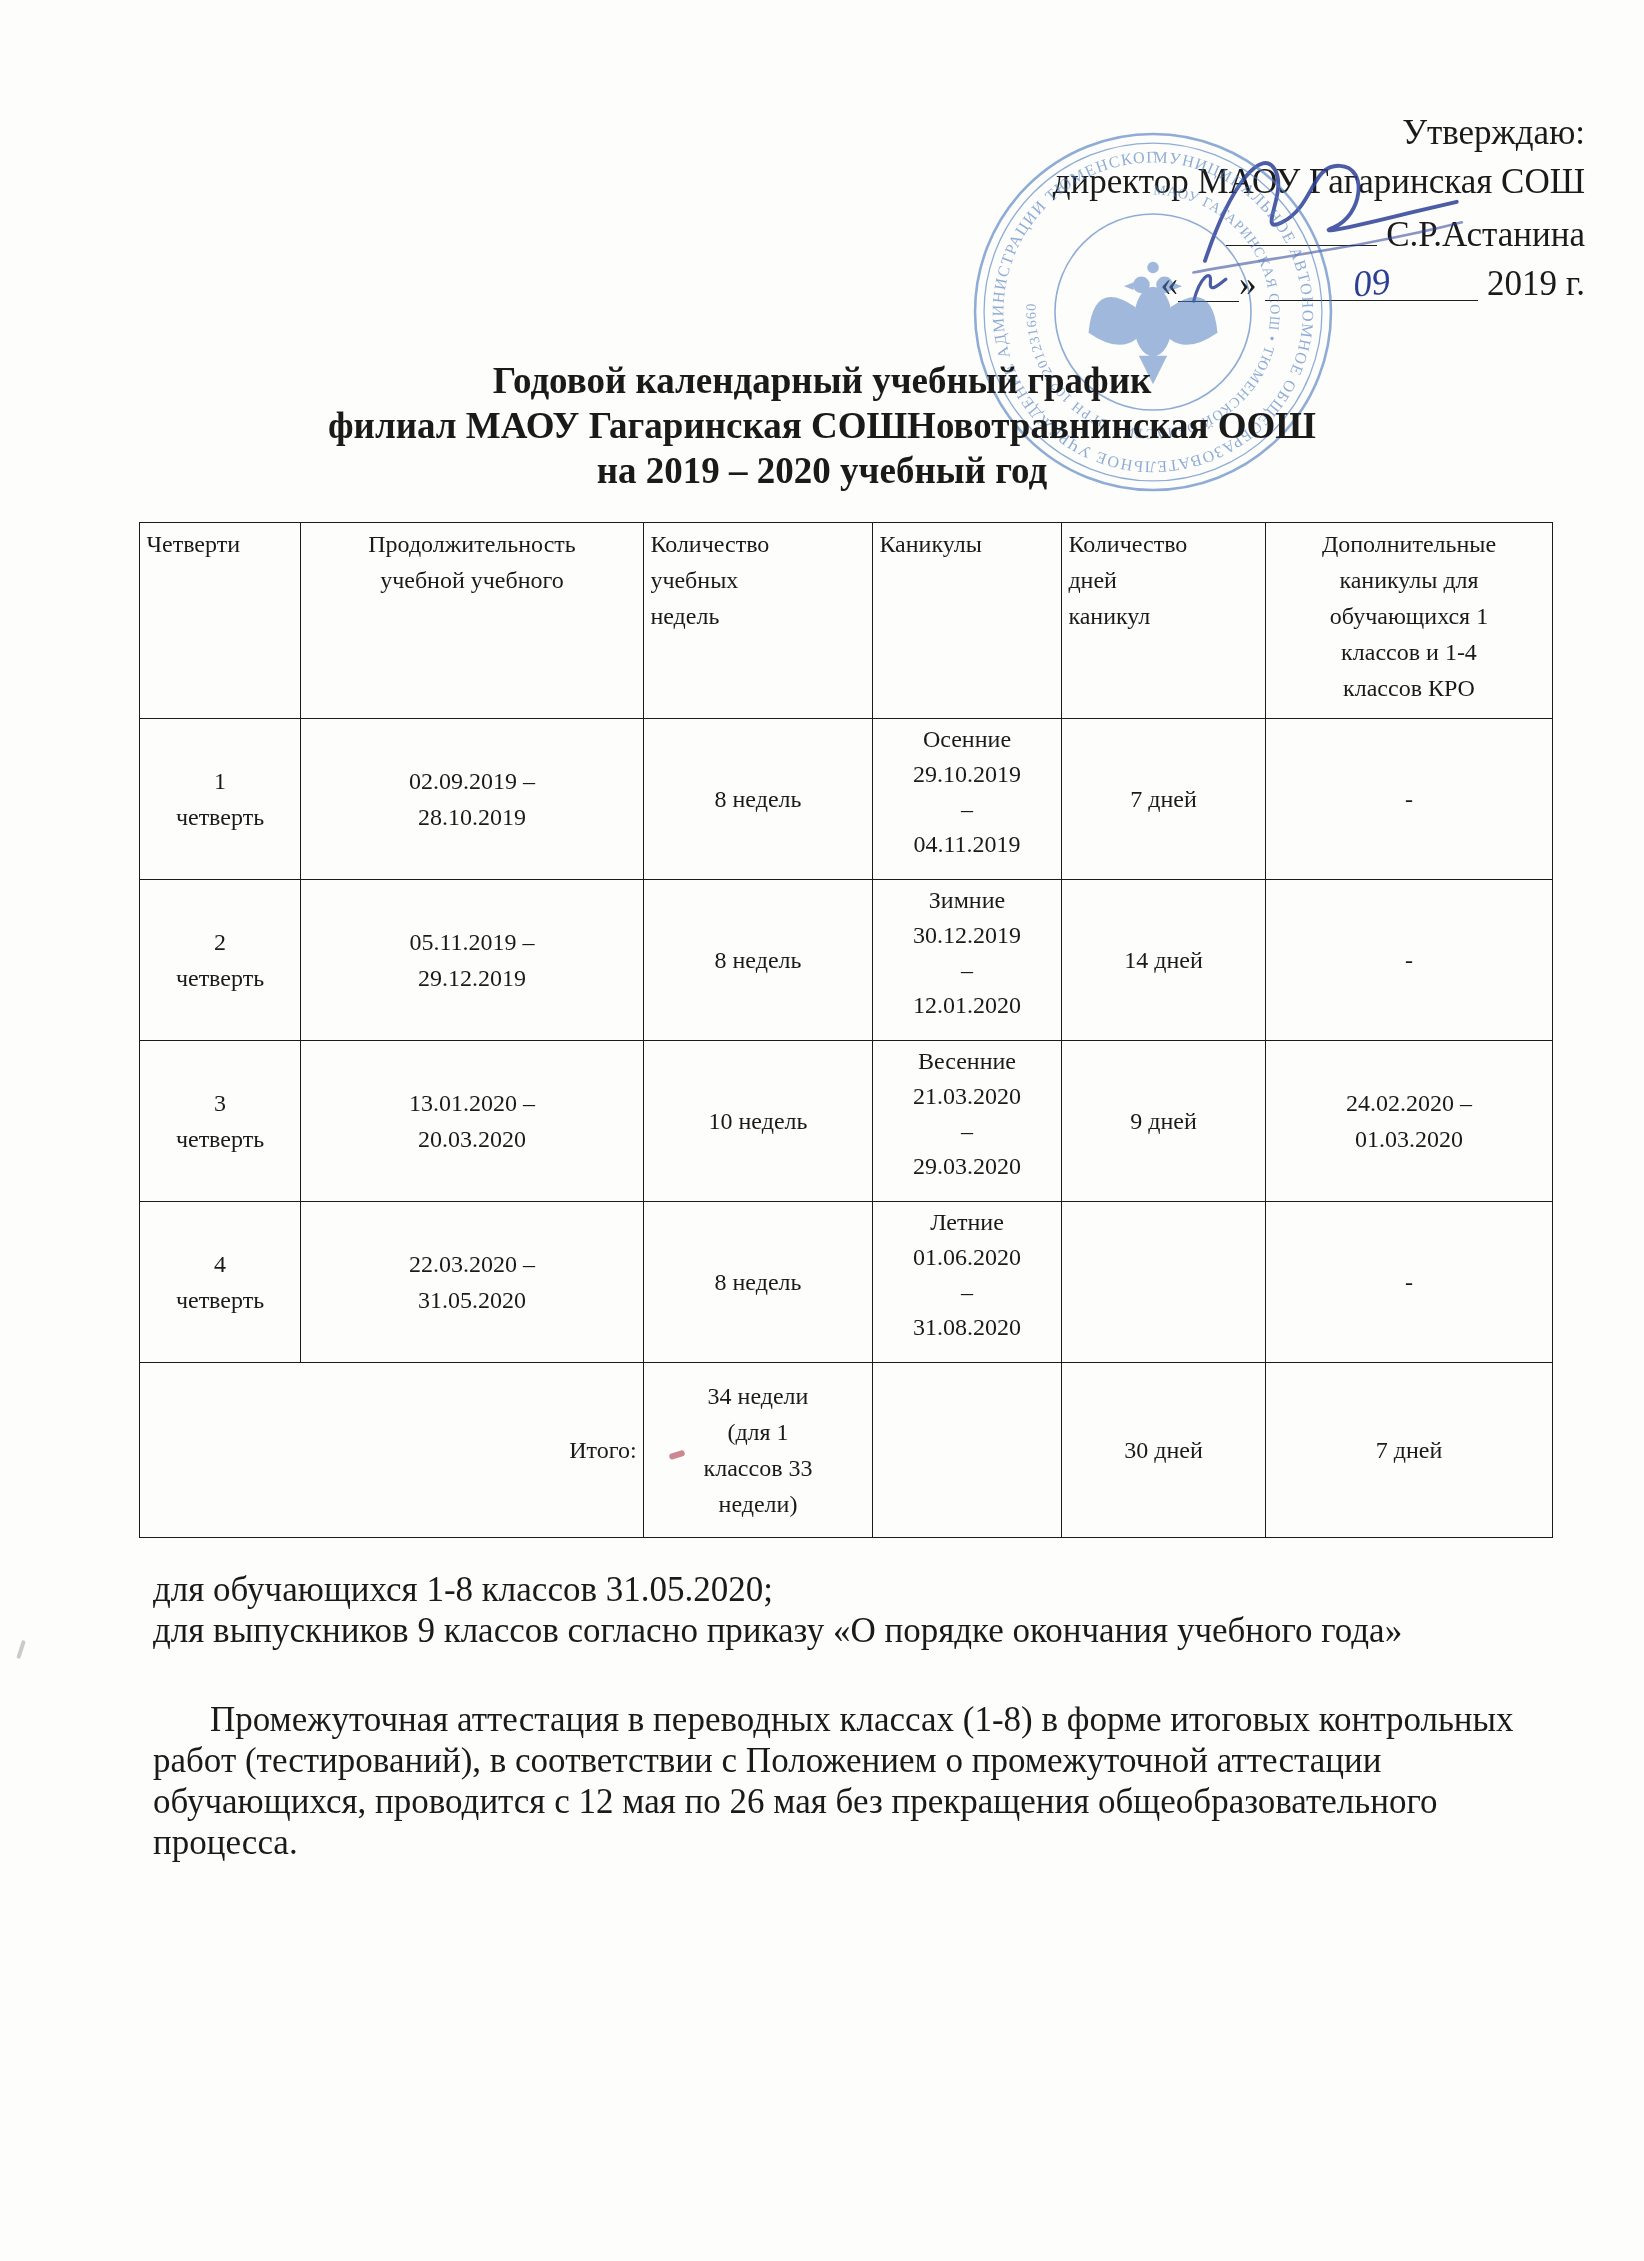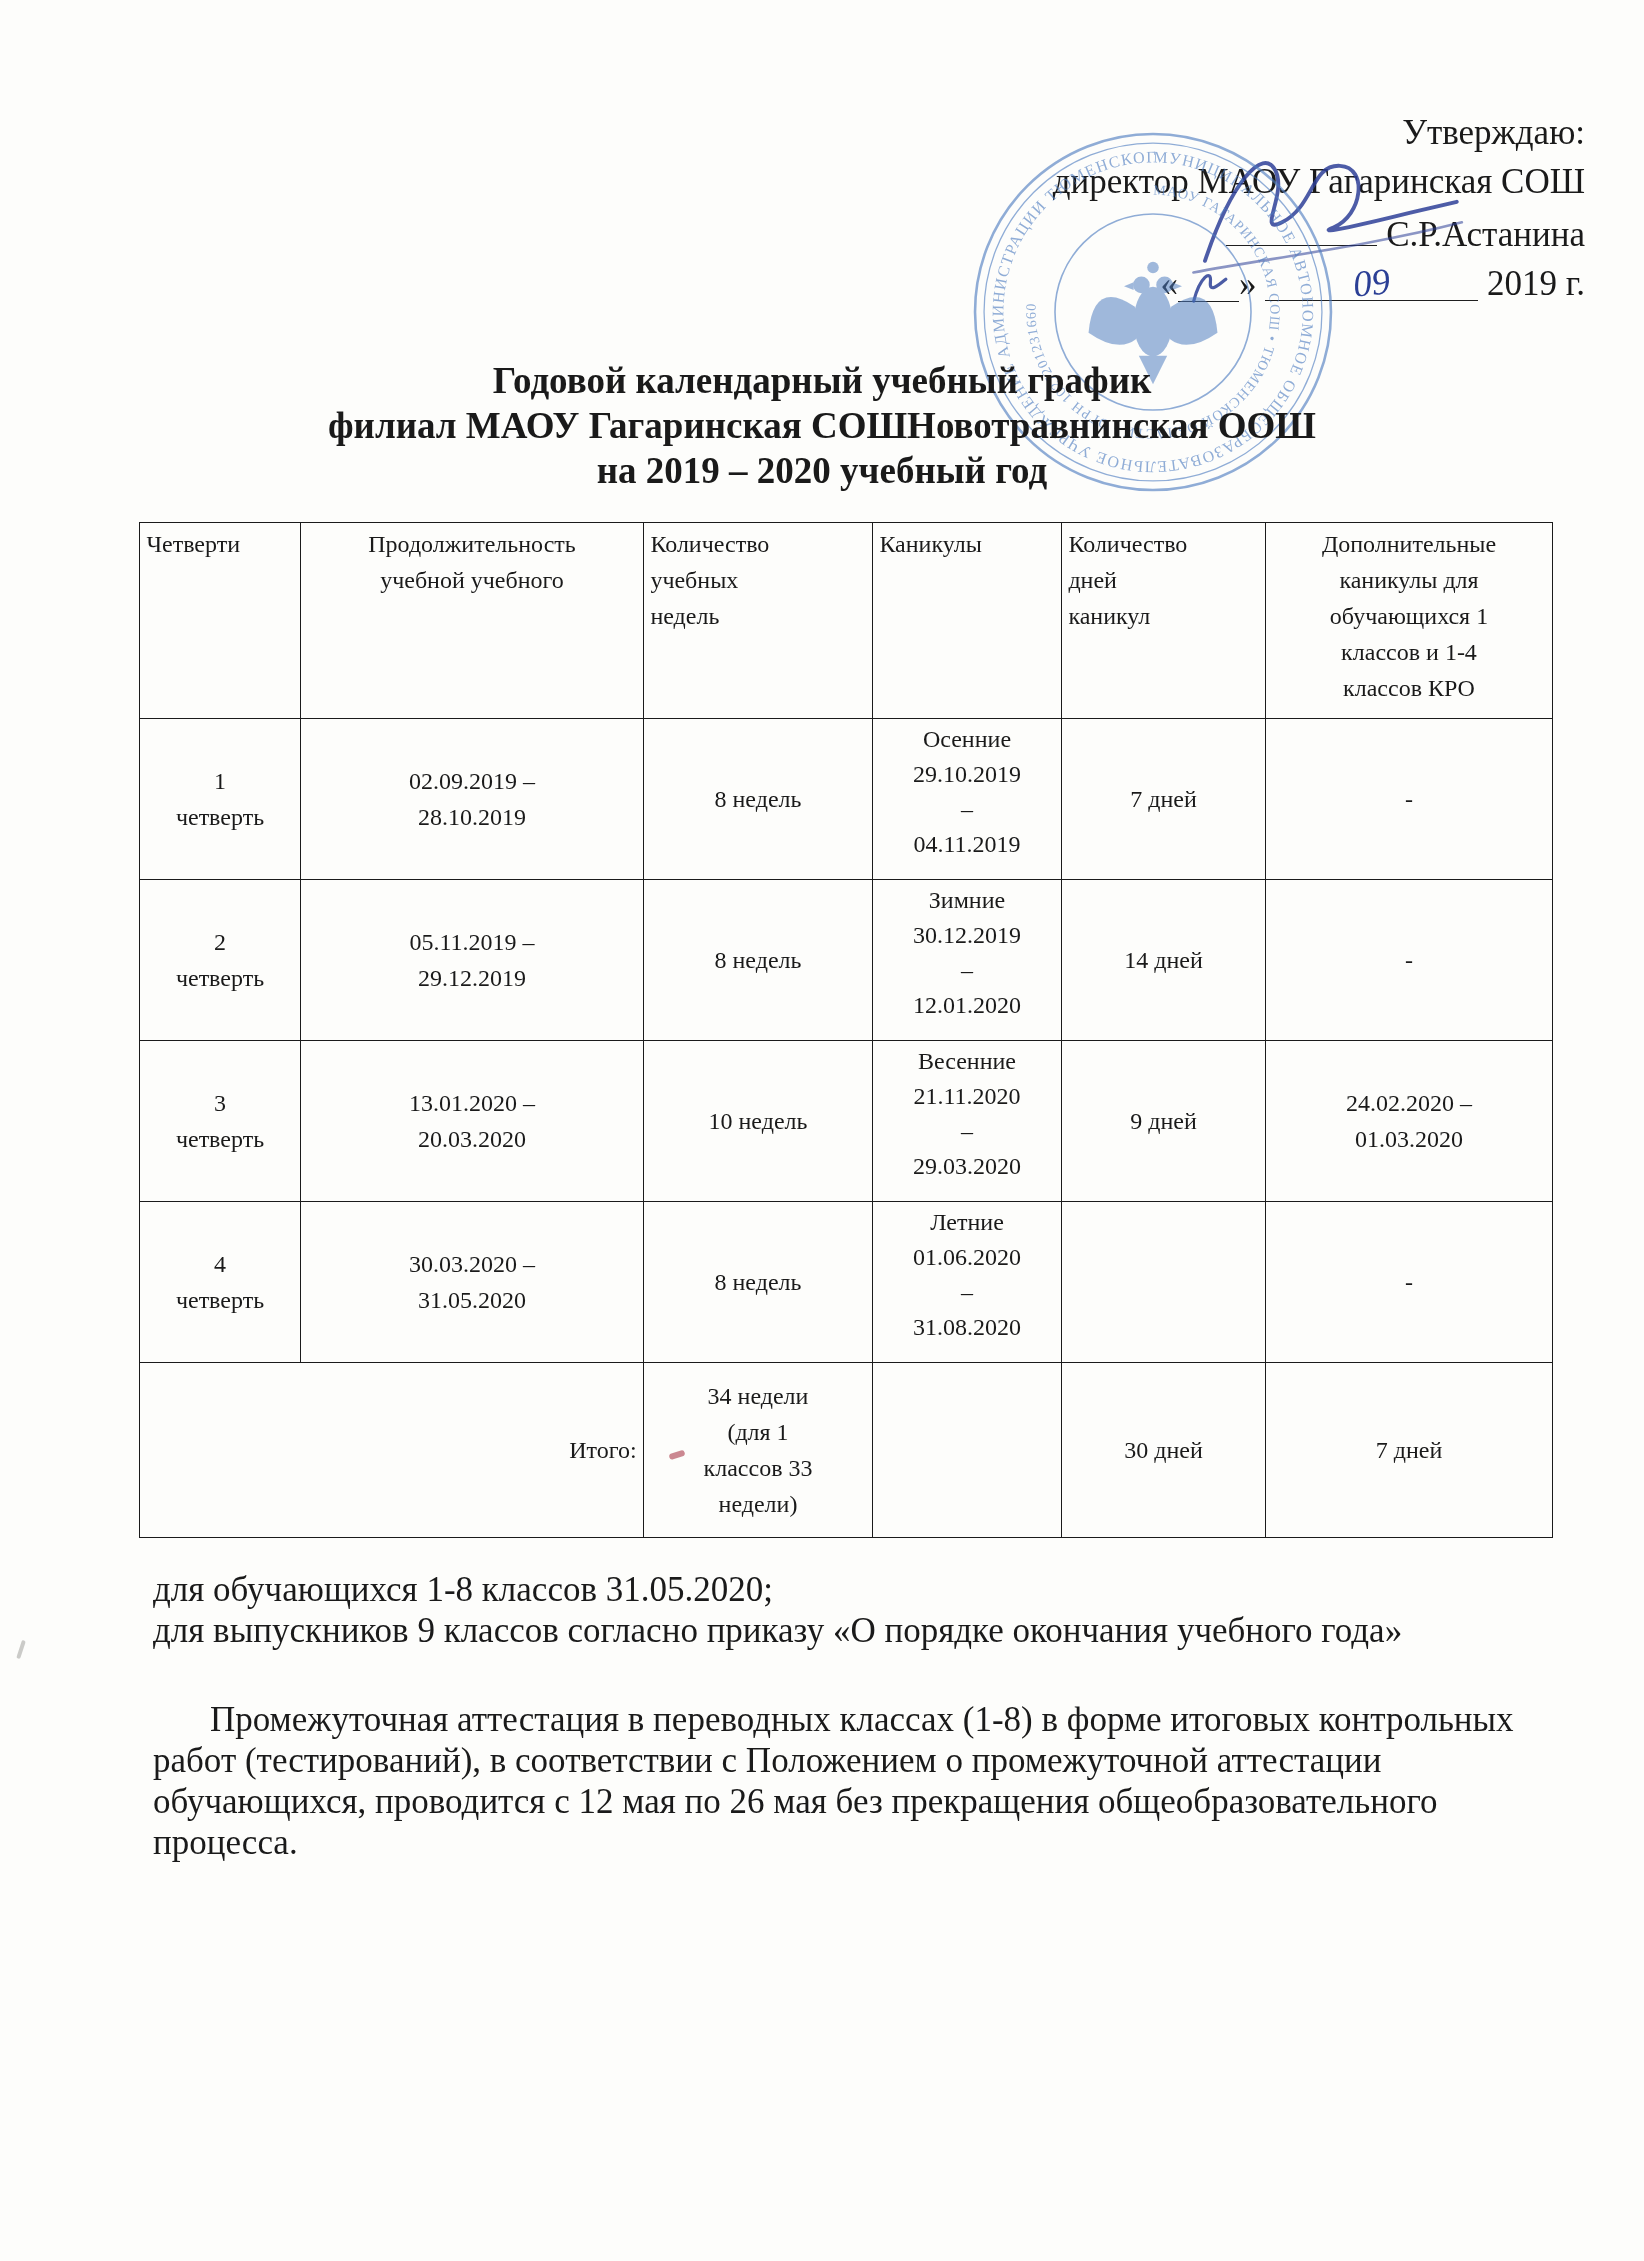--- a/index.html
+++ b/index.html
@@ -164,31 +164,31 @@
       <td class="preline c-mid">14 дней</td>
       <td class="preline c-mid">-</td>
     </tr>
     <tr class="drow">
       <td class="preline c-mid">3
 четверть</td>
       <td class="preline c-mid">13.01.2020 –
 20.03.2020</td>
       <td class="preline c-mid">10 недель</td>
       <td class="preline c-vac">Весенние
-21.11.2020
+21.03.2020
 –
 29.03.2020</td>
       <td class="preline c-mid">9 дней</td>
       <td class="preline c-mid">24.02.2020 –
 01.03.2020</td>
     </tr>
     <tr class="drow">
       <td class="preline c-mid">4
 четверть</td>
-      <td class="preline c-mid">30.03.2020 –
+      <td class="preline c-mid">22.03.2020 –
 31.05.2020</td>
       <td class="preline c-mid">8 недель</td>
       <td class="preline c-vac">Летние
 01.06.2020
 –
 31.08.2020</td>
       <td class="preline c-mid"></td>
       <td class="preline c-mid">-</td>
     </tr>
     <tr class="trow">

